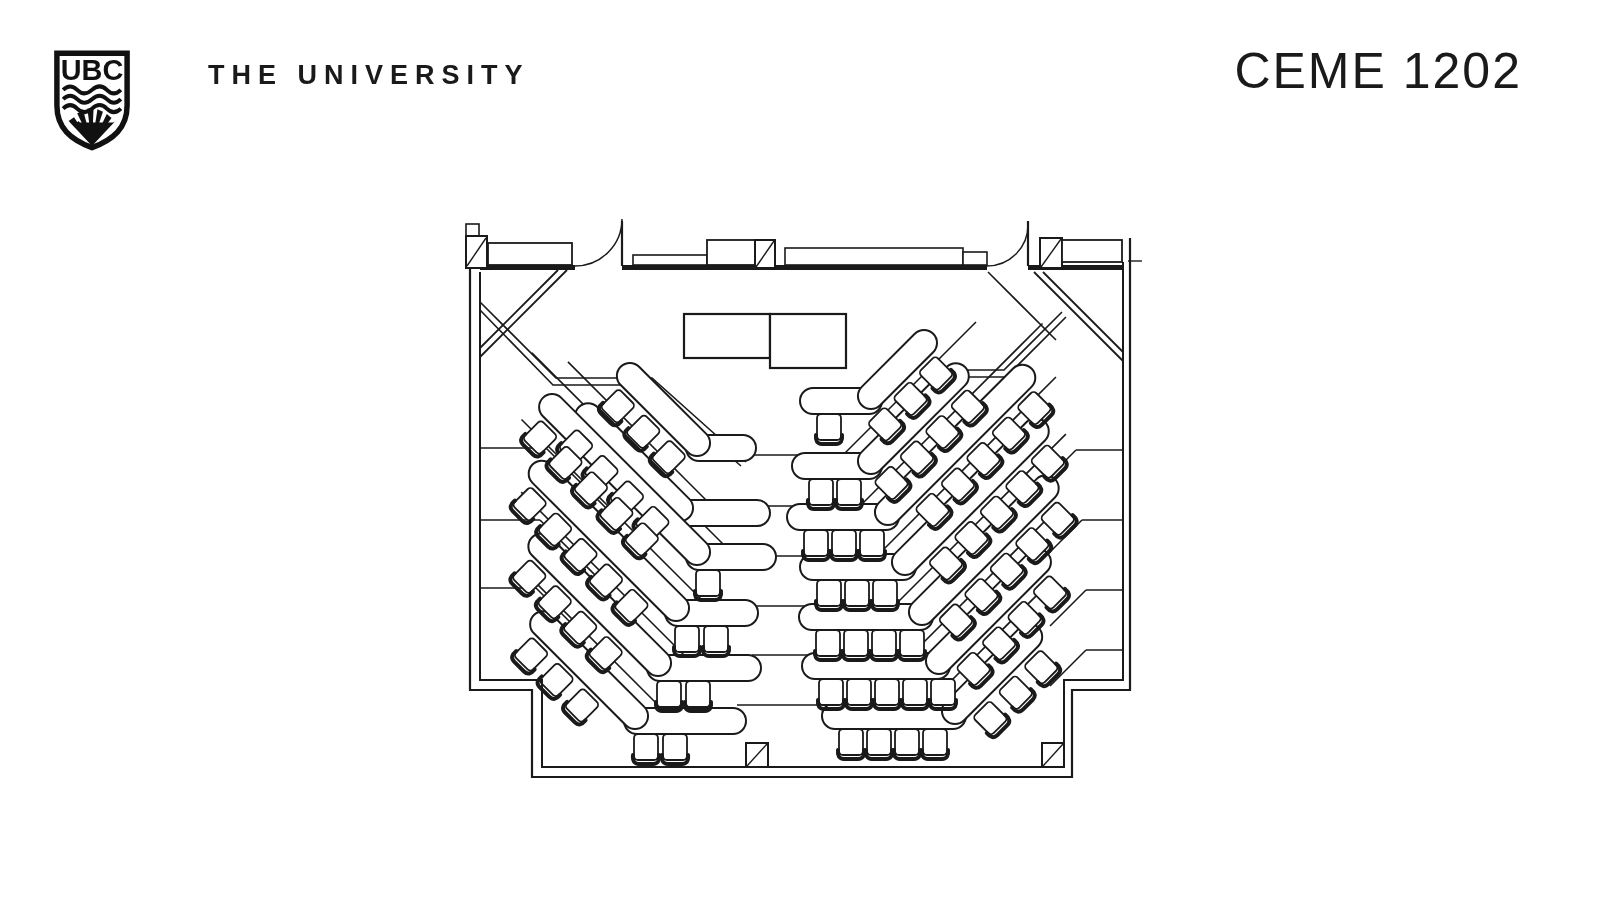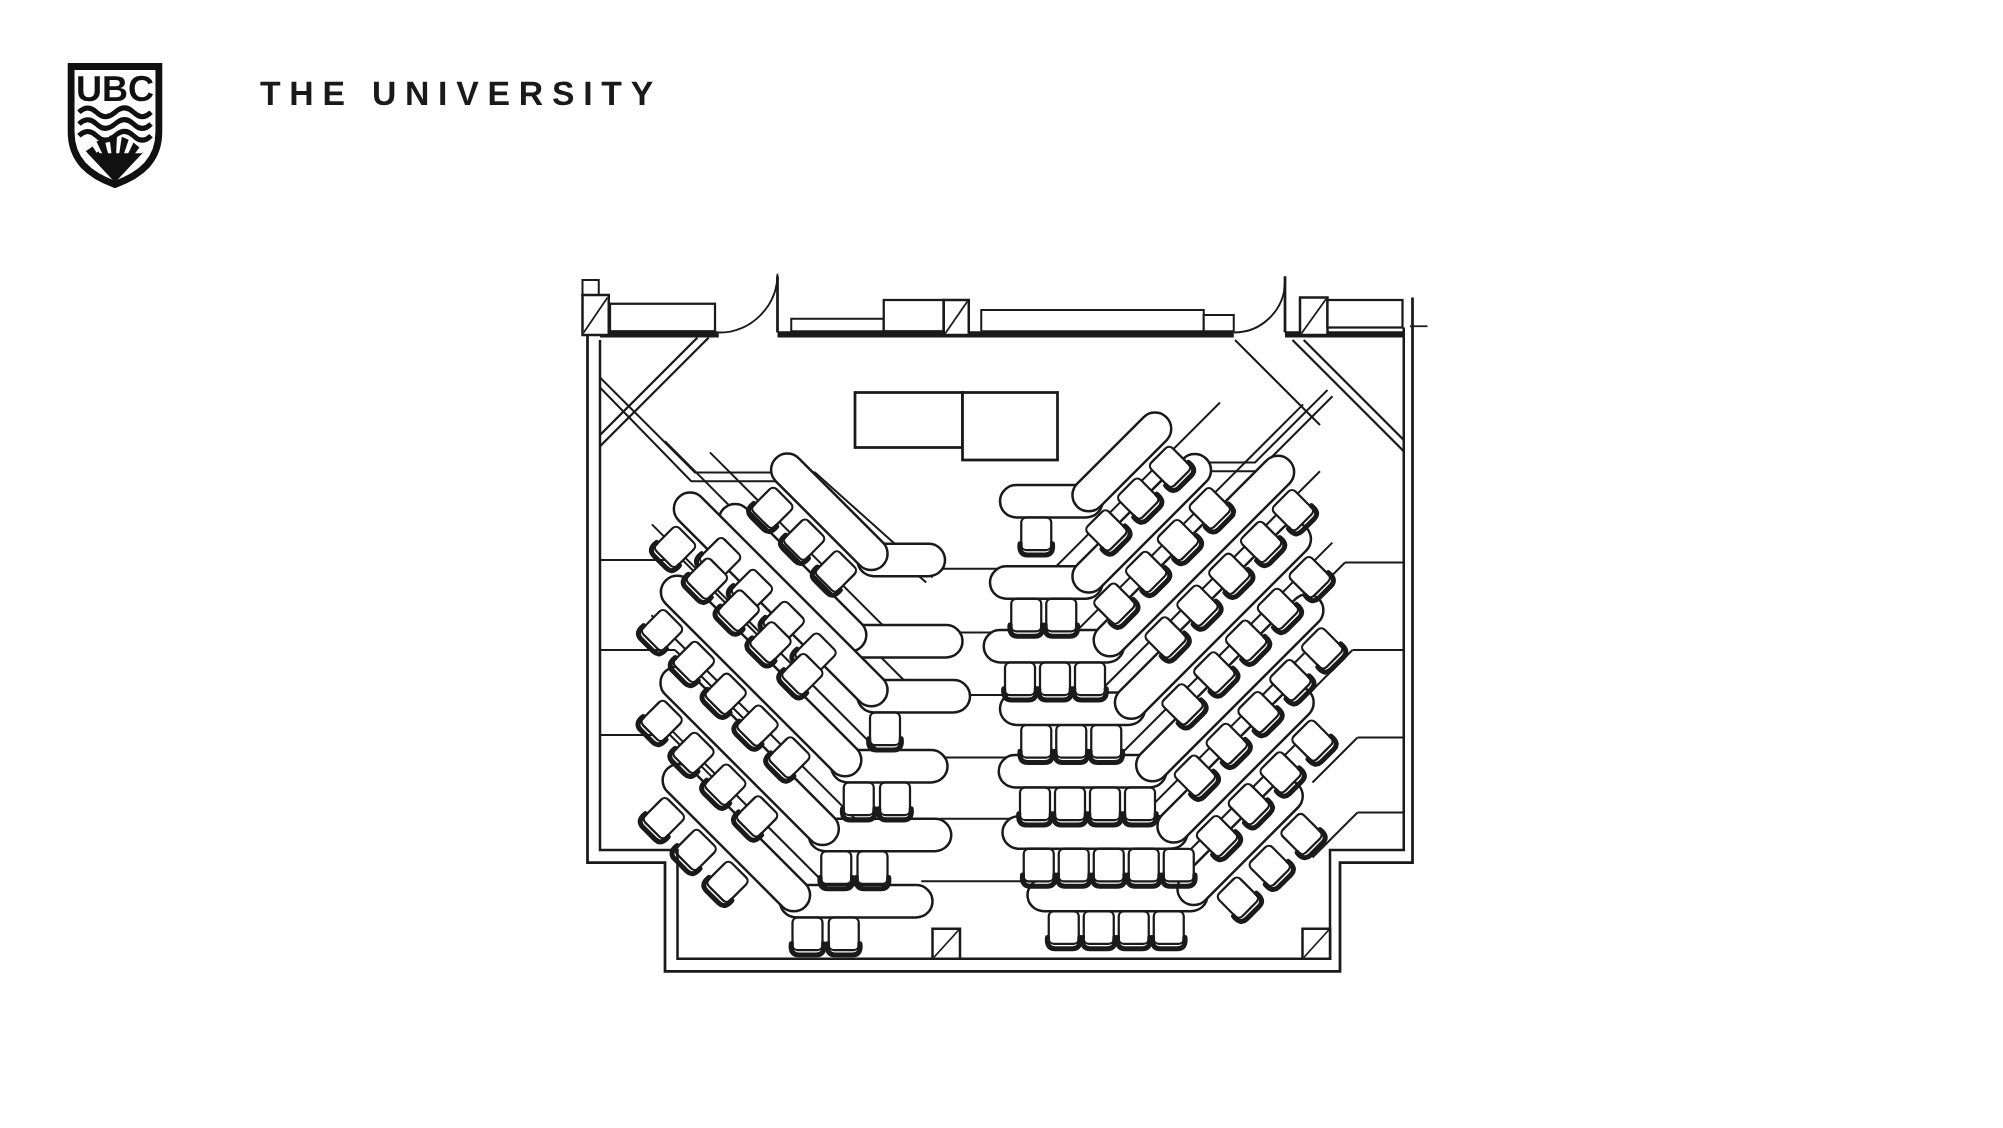--- a/index.html
+++ b/index.html
@@ -35,20 +35,21 @@
         <path d="M50,122 L69,83 L75,88 Z"></path>
         <path d="M50,122 L80,92 L73,97 Z"></path>
         <path d="M50,122 L27,97 L33,92 Z"></path>
         <path d="M50,124 L22,94 L78,94 Z"></path>
       </g>
     </svg>
   </div>
   <div class="uni-name">
     <div>THE UNIVERSITY</div>
   </div>
+  <div class="room-label">CEME 1202</div>
 </div>
 
 <div class="plan-wrap">
   <svg id="plan" width="1602" height="902" viewBox="0 0 1602 902">
       <line x1="480" y1="448" x2="546" y2="448" stroke="#1a1a1a" stroke-width="1.6"></line>
       <line x1="546" y1="448" x2="609.6396103067893" y2="511.6396103067893" stroke="#1a1a1a" stroke-width="1.6"></line>
       <line x1="480" y1="520" x2="540" y2="520" stroke="#1a1a1a" stroke-width="1.6"></line>
       <line x1="540" y1="520" x2="603.6396103067893" y2="583.6396103067893" stroke="#1a1a1a" stroke-width="1.6"></line>
       <line x1="480" y1="588" x2="536" y2="588" stroke="#1a1a1a" stroke-width="1.6"></line>
       <line x1="536" y1="588" x2="585.4974746830583" y2="637.4974746830583" stroke="#1a1a1a" stroke-width="1.6"></line>

